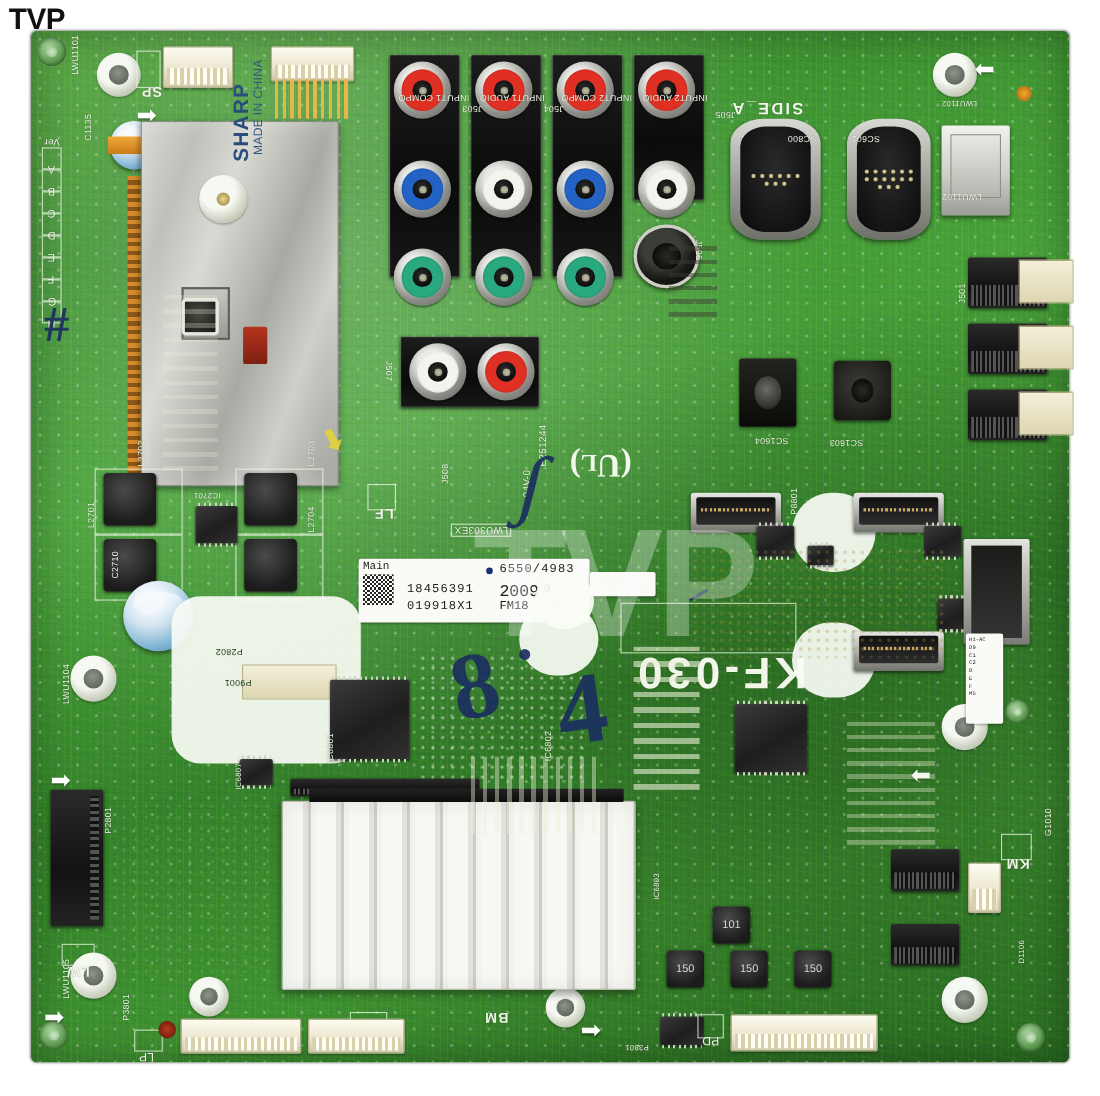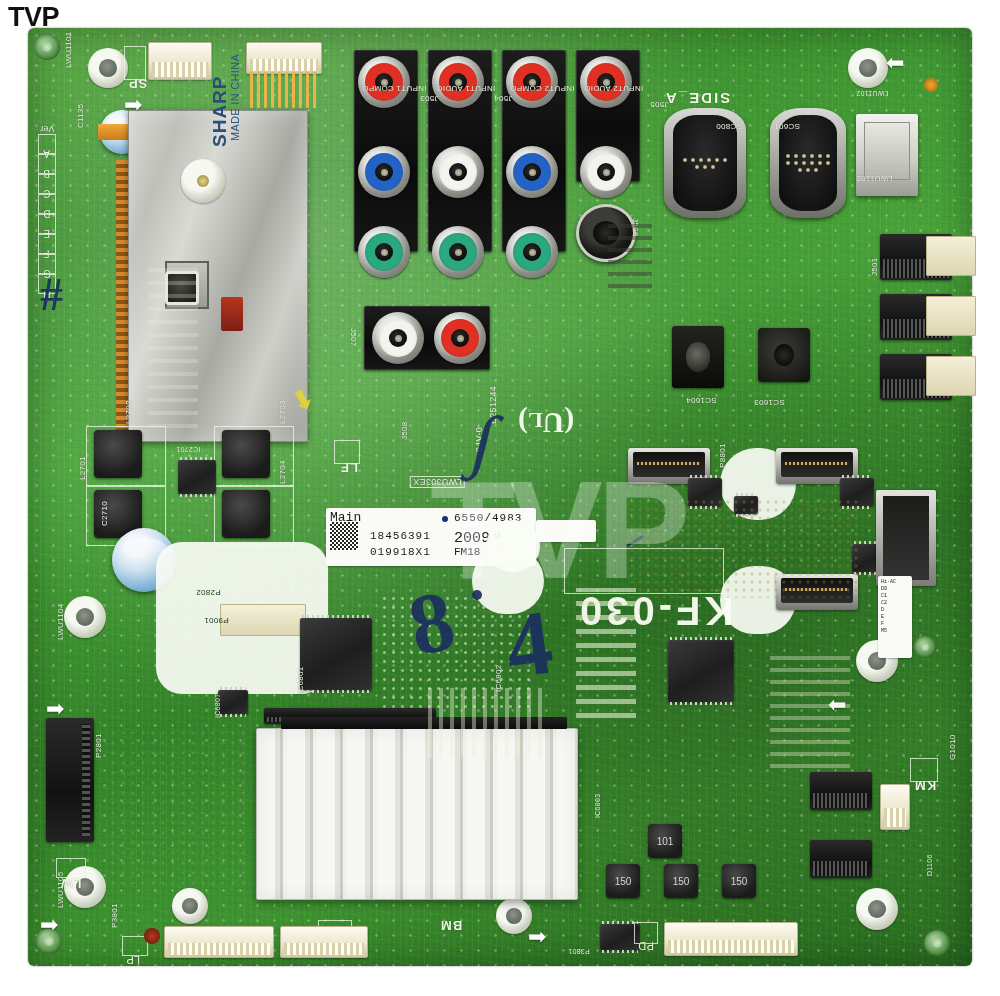--- a/index.html
+++ b/index.html
@@ -652,21 +652,21 @@
 
     <div class="cap-elec" style="left:84px;top:500px;width:64px;height:64px;">
         <div class="top"></div>
       </div>
     <div class="lbl rot90" style="left:72px;top:498px;">C2710</div>
 
     <div class="lbl rot180 big" style="left:312px;top:432px;">LF</div>
     <div class="silk" style="left:306px;top:412px;width:26px;height:24px;"></div>
 
     <div class="whitelabel" style="left:298px;top:480px;width:210px;height:58px;">
-      <div style="position:absolute;left:4px;top:2px;font-size:13px;">Main</div>
+      <div style="position:absolute;left:4px;top:2px;font-size:10px;">Main</div>
       <div class="qr" style="left:4px;top:14px;width:28px;height:28px;"></div>
       <div style="position:absolute;left:44px;top:22px;font-size:11px;letter-spacing:1px;">18456391</div>
       <div style="position:absolute;left:44px;top:38px;font-size:11px;letter-spacing:1px;">019918X1</div>
       <div style="position:absolute;left:128px;top:4px;font-size:11px;letter-spacing:1px;">6550/4983</div>
       <div style="position:absolute;left:128px;top:22px;font-size:15px;">2009</div>
       <div style="position:absolute;left:168px;top:22px;font-size:11px;">9</div>
       <div style="position:absolute;left:128px;top:38px;font-size:11px;">FM18</div>
       <div style="position:absolute;left:174px;top:38px;font-size:11px;">X</div>
       <div style="position:absolute;left:116px;top:8px;width:6px;height:6px;border-radius:50%;background:#1a2f7a;"></div>
     </div>

